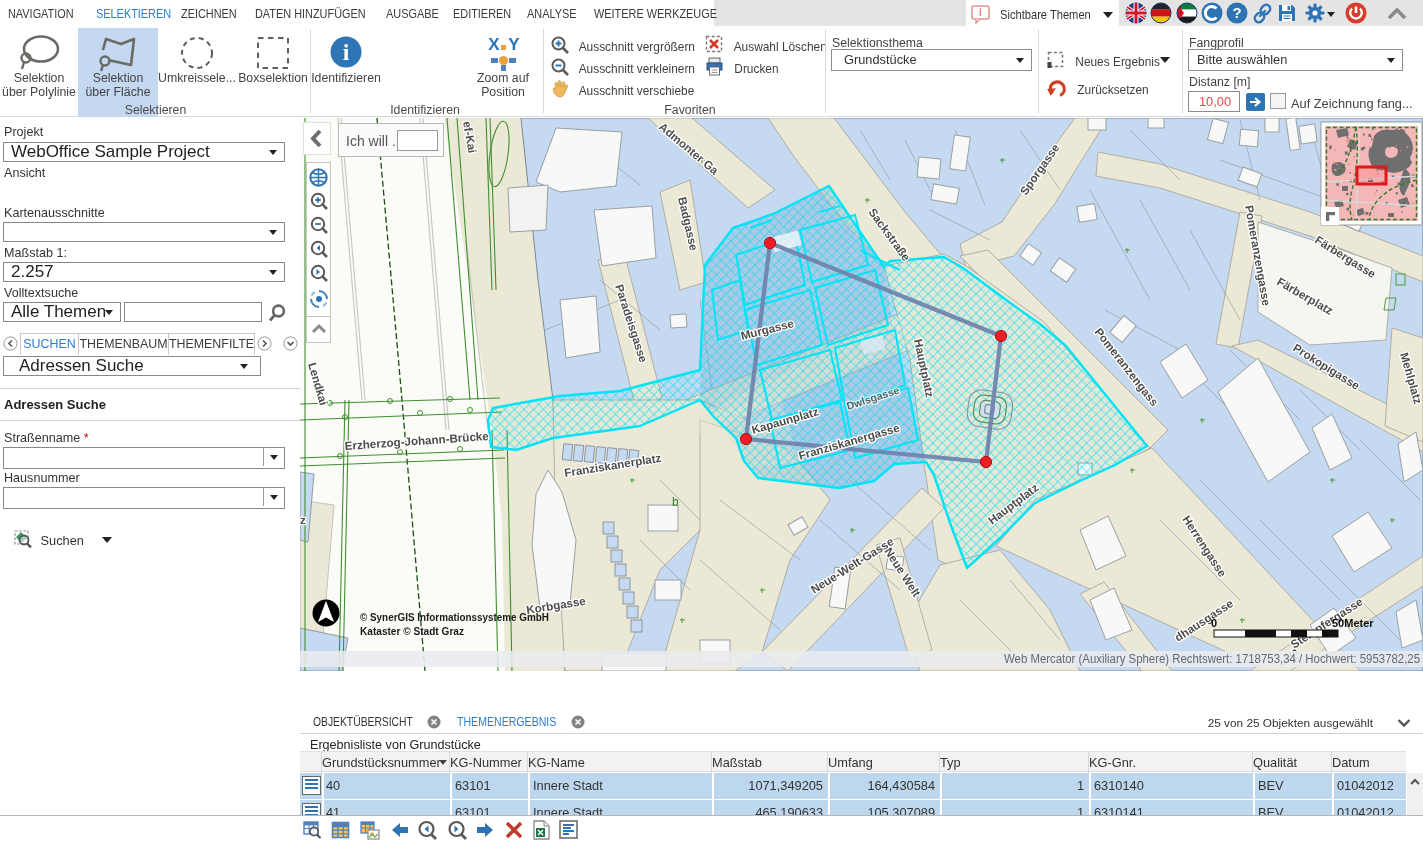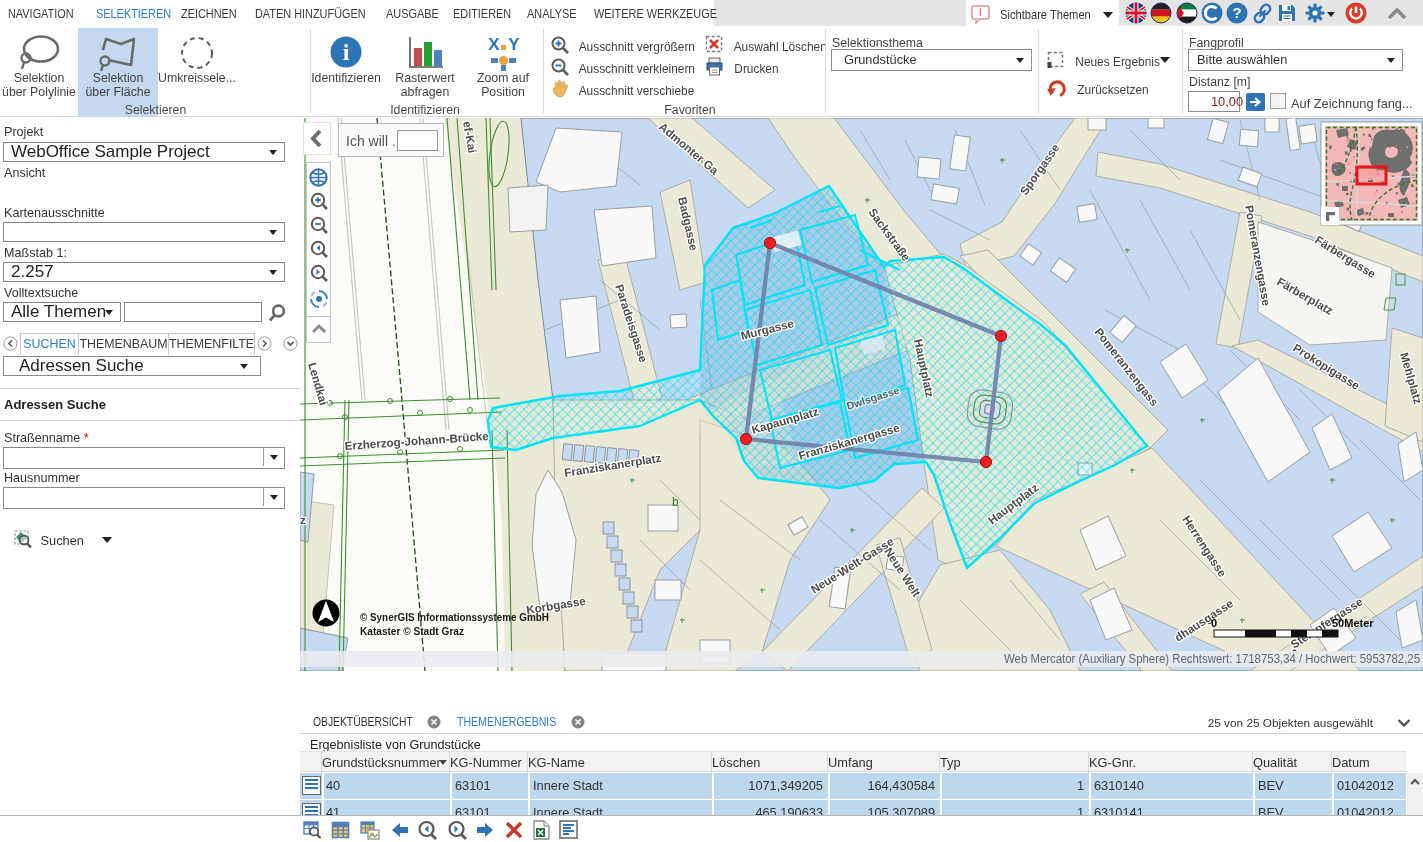--- a/index.html
+++ b/index.html
@@ -163,38 +163,35 @@
         <path d="M25 31 L23 37" stroke="#6b6b66" stroke-width="2.4" fill="none"></path>
       </svg></div>
       <div class="t1">Selektion<br>über Fläche</div>
     </div>
     <div class="bigbtn" style="left:158px;width:78px">
       <div class="ic"><svg width="78" height="38" viewBox="0 0 78 38">
         <circle cx="39" cy="19" r="15" fill="none" stroke="#5f5f5f" stroke-width="2" stroke-dasharray="5 4"></circle>
       </svg></div>
       <div class="t1">Umkreissele...</div>
     </div>
+    <div class="bigbtn" style="left:236px;width:74px">
+      <div class="ic"><svg width="74" height="38" viewBox="0 0 74 38">
+        <rect x="22" y="4" width="30" height="30" fill="none" stroke="#5f5f5f" stroke-width="2" stroke-dasharray="5.5 4.5"></rect>
+      </svg></div>
+      <div class="t1">Boxselektion</div>
+    </div>
     <div class="grplabel" style="left:78px;width:155px">Selektieren</div>
     <div class="rsep" style="left:310px"></div>
 
     <div class="bigbtn" style="left:311px;width:70px">
       <div class="ic"><svg width="70" height="38" viewBox="0 0 70 38">
         <circle cx="35" cy="18" r="15.5" fill="#2e75b6"></circle>
         <text x="35" y="26" font-size="24" font-weight="bold" fill="#fff" text-anchor="middle" font-family="Liberation Serif,serif">i</text>
       </svg></div>
       <div class="t1">Identifizieren</div>
-    </div>
-    <div class="bigbtn" style="left:381px;width:88px">
-      <div class="ic"><svg width="88" height="38" viewBox="0 0 88 38">
-        <path d="M29 3 L29 33 L62 33" stroke="#555" stroke-width="1.6" fill="none"></path>
-        <rect x="33" y="14" width="8" height="18" fill="#c0504d"></rect>
-        <rect x="43" y="8" width="8" height="24" fill="#26a032"></rect>
-        <rect x="53" y="16" width="8" height="16" fill="#4f81bd"></rect>
-      </svg></div>
-      <div class="t1">Rasterwert<br>abfragen</div>
     </div>
     <div class="bigbtn" style="left:469px;width:68px">
       <div class="ic"><svg width="68" height="38" viewBox="0 0 68 38">
         <text x="25" y="16" font-size="17" font-weight="bold" fill="#2e74b5" text-anchor="middle" font-family="Liberation Sans,sans-serif">X</text>
         <text x="45" y="16" font-size="17" font-weight="bold" fill="#2e74b5" text-anchor="middle" font-family="Liberation Sans,sans-serif">Y</text>
         <rect x="32" y="11" width="5" height="5" fill="#e8a33d"></rect>
         <rect x="22" y="24" width="7" height="5" fill="#4f81bd"></rect>
         <rect x="40" y="24" width="7" height="5" fill="#4f81bd"></rect>
         <rect x="32" y="31" width="5" height="6" fill="#4f81bd"></rect>
         <circle cx="34.5" cy="26.5" r="4.5" fill="#e8a33d"></circle>
@@ -252,21 +249,21 @@
     <div class="smallrow" style="left:1046px;top:50px">
       <svg width="22" height="20" viewBox="0 0 22 20">
           <path d="M6.5 15.5 C3 11.5 3.8 6.5 8.5 4.5 C13 2.6 17.5 5.5 18.2 10 C18.6 13 17 16 14 17.3" fill="none" stroke="#cc4125" stroke-width="3"></path>
           <path d="M1.2 11 L10 10.2 L4.6 17.8 Z" fill="#cc4125"></path>
         </svg>
       Zurücksetzen</div>
     <div class="rsep" style="left:1182px"></div>
     <div class="rlabel" style="left:1189px;top:8px">Fangprofil</div>
     <div class="rcombo" style="left:1188px;top:21px;width:215px"><span style="margin-left:8px">Bitte auswählen</span><span class="arr"></span></div>
     <div class="rlabel" style="left:1189px;top:47px">Distanz [m]</div>
-    <div style="position:absolute;left:1188px;top:63px;width:52px;height:21px;border:1px solid #8c8c8c;background:#fff;font-size:12.8px;color:#7f1d1d;line-height:19px;padding-left:22px">10,00</div>
+    <div style="position:absolute;left:1188px;top:63px;width:52px;height:21px;border:1px solid #8c8c8c;background:#fff;font-size:12.8px;color:#ef4444;line-height:19px;padding-left:10px">10,00</div>
     <div style="position:absolute;left:1246px;top:65px;width:19px;height:18px;background:#2e74b5;border-radius:2px">
       <svg width="19" height="18" viewBox="0 0 19 18">
           <path d="M4 9 H12 M9 5 L13.5 9 L9 13" stroke="#fff" stroke-width="2.2" fill="none"></path>
         </svg></div>
     <div style="position:absolute;left:1270px;top:65px;width:16px;height:16px;background:#f4f4f4;border:1px solid #999"></div>
     <div class="rlabel" style="left:1291px;top:68px;font-size:12.8px">Auf Zeichnung fang...</div>
   </div>
   <div id="sidebar">
     <div class="slabel" style="top:7px">Projekt</div>
     <div class="scombo" style="top:24px"><span style="margin-left:7px">WebOffice Sample Project</span><span class="arr"></span></div>
@@ -775,21 +772,21 @@
     <div style="position:absolute;left:10px;top:28px;font-size:12.6px;color:#222">Ergebnisliste von Grundstücke</div>
     <div style="position:absolute;left:0;top:41px;width:1123px;height:0px"></div>
 
     <div style="position:absolute;left:0;top:41px;width:1123px;height:88px;overflow:hidden;font-size:12.8px;color:#333">
 
       <div style="position:absolute;left:0;top:0;width:1106px;height:21px;background:#f3f2f1;border-top:1px solid #e0e0e0;border-bottom:1px solid #dcdcdc">
         <div class="th" style="left:0;width:22px"></div>
         <div class="th" style="left:22px;width:128px">Grundstücksnummer<span style="position:absolute;right:2px;top:8px;border-left:4px solid transparent;border-right:4px solid transparent;border-top:5px solid #444;width:0;height:0"></span></div>
         <div class="th" style="left:150px;width:78px">KG-Nummer</div>
         <div class="th" style="left:228px;width:184px">KG-Name</div>
-        <div class="th" style="left:412px;width:116px">Löschen</div>
+        <div class="th" style="left:412px;width:116px">Maßstab</div>
         <div class="th" style="left:528px;width:112px">Umfang</div>
         <div class="th" style="left:640px;width:149px">Typ</div>
         <div class="th" style="left:789px;width:164px">KG-Gnr.</div>
         <div class="th" style="left:953px;width:79px">Qualität</div>
         <div class="th" style="left:1032px;width:74px;border-right:none">Datum</div>
       </div>
 
       <div class="trow" style="top:22px">
         <div class="ticon"></div>
           <b style="left:22px"></b>

